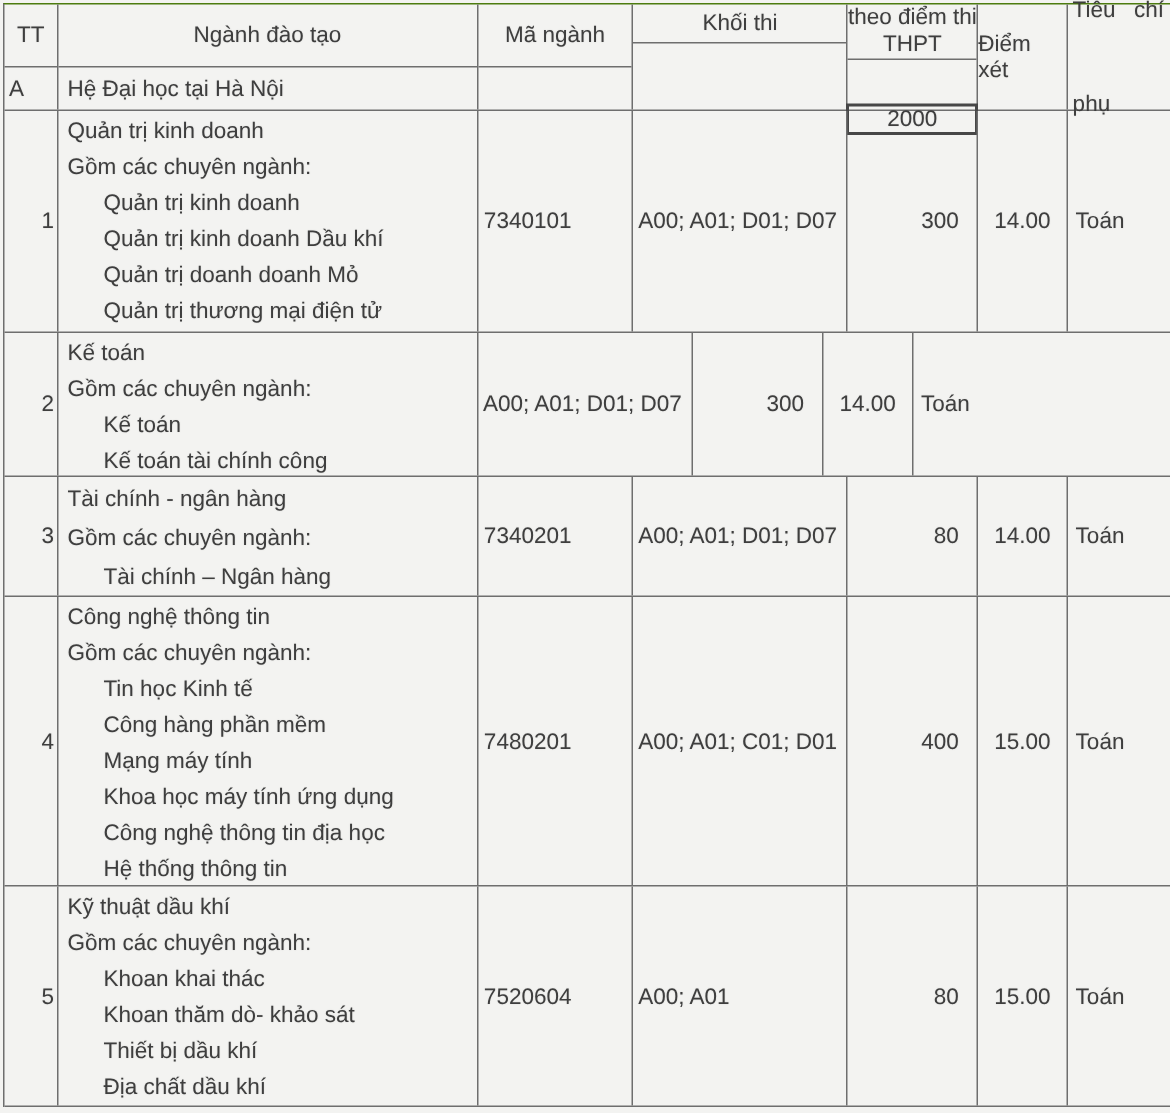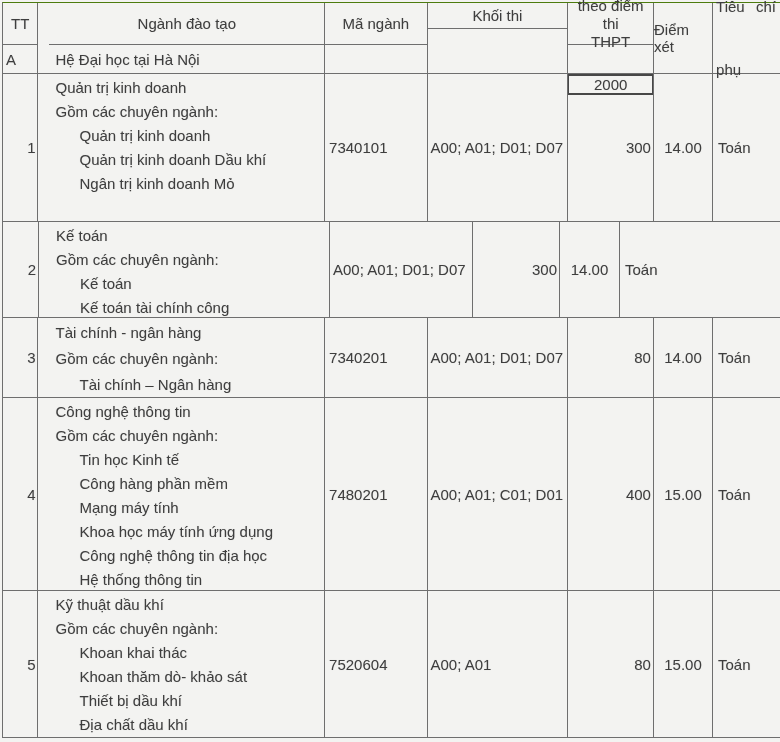--- a/index.html
+++ b/index.html
@@ -15,21 +15,21 @@
   .table{
     position:absolute;top:2px;left:2px;width:778px;
     border-top:1px solid #4d7c0f;border-left:1px solid #6e6e6e;
     box-sizing:border-box;
   }
   .row{display:flex;border-bottom:1px solid #6e6e6e;box-sizing:border-box;}
   .cell{box-sizing:border-box;border-right:1px solid #6e6e6e;}
   .cell:last-child{border-right:none;}
   
   .w-tt{width:36px;}
-  .w-major{width:280px;margin-left:11px;}
+  .w-major{width:280px;}
   .w-code{width:104px;}
   .w-block{width:143px;gap:44px;}
   .w-thpt{width:87px;gap:30px;}
   .w-score{width:60px;}
   .w-crit{width:68px;gap:44px;}
   
   .hrow{height:71px;}
   .hcol{display:flex;flex-direction:column;}
   .hcell{
     height:42px;box-sizing:border-box;border-bottom:1px solid #6e6e6e;
@@ -48,21 +48,21 @@
   .crit-line1{display:flex;justify-content:space-between;padding:0 4px 0 3px;}
   .crit-line2{padding-left:3px;}
   
   .c-tt{display:flex;align-items:center;justify-content:flex-end;padding-right:2px;}
   .c-major{padding:2px 0 0 6px;}
   .c-major .line{line-height:24px;white-space:nowrap;}
   .lh26 .line{line-height:26px;}
   .line.sub{padding-left:24px;}
   .c-code{display:flex;align-items:center;padding-left:4px;}
   .c-block{display:flex;align-items:center;padding-left:3px;}
-  .c-thpt{display:flex;align-items:center;justify-content:flex-end;padding-right:2px;}
+  .c-thpt{display:flex;align-items:center;justify-content:flex-end;padding-right:12px;}
   .c-score{display:flex;align-items:center;justify-content:center;}
   .c-crit{display:flex;align-items:center;padding-left:5px;}
 </style>
 </head>
 <body>
 
 <div class="page">
   <div class="table">
 
     <div class="row hrow">
@@ -98,21 +98,22 @@
       </div>
     </div>
 
     <div class="row" style="height:148px">
       <div class="cell c-tt w-tt">1</div>
       <div class="cell c-major w-major">
         <div class="line">Quản trị kinh doanh</div>
         <div class="line">Gồm các chuyên ngành:</div>
         <div class="line sub">Quản trị kinh doanh</div>
         <div class="line sub">Quản trị kinh doanh Dầu khí</div>
-        <div class="line sub">Ngân trị kinh doanh Mỏ</div>
+        <div class="line sub">Quản trị doanh doanh Mỏ</div>
+        <div class="line sub">Quản trị thương mại điện tử</div>
       </div>
       <div class="cell c-code w-code">7340101</div>
       <div class="cell c-block w-block">A00; A01; D01; D07</div>
       <div class="cell c-thpt w-thpt">300</div>
       <div class="cell c-score w-score">14.00</div>
       <div class="cell c-crit w-crit">Toán</div>
     </div>
 
     <div class="row" style="height:96px">
       <div class="cell c-tt w-tt">2</div>

